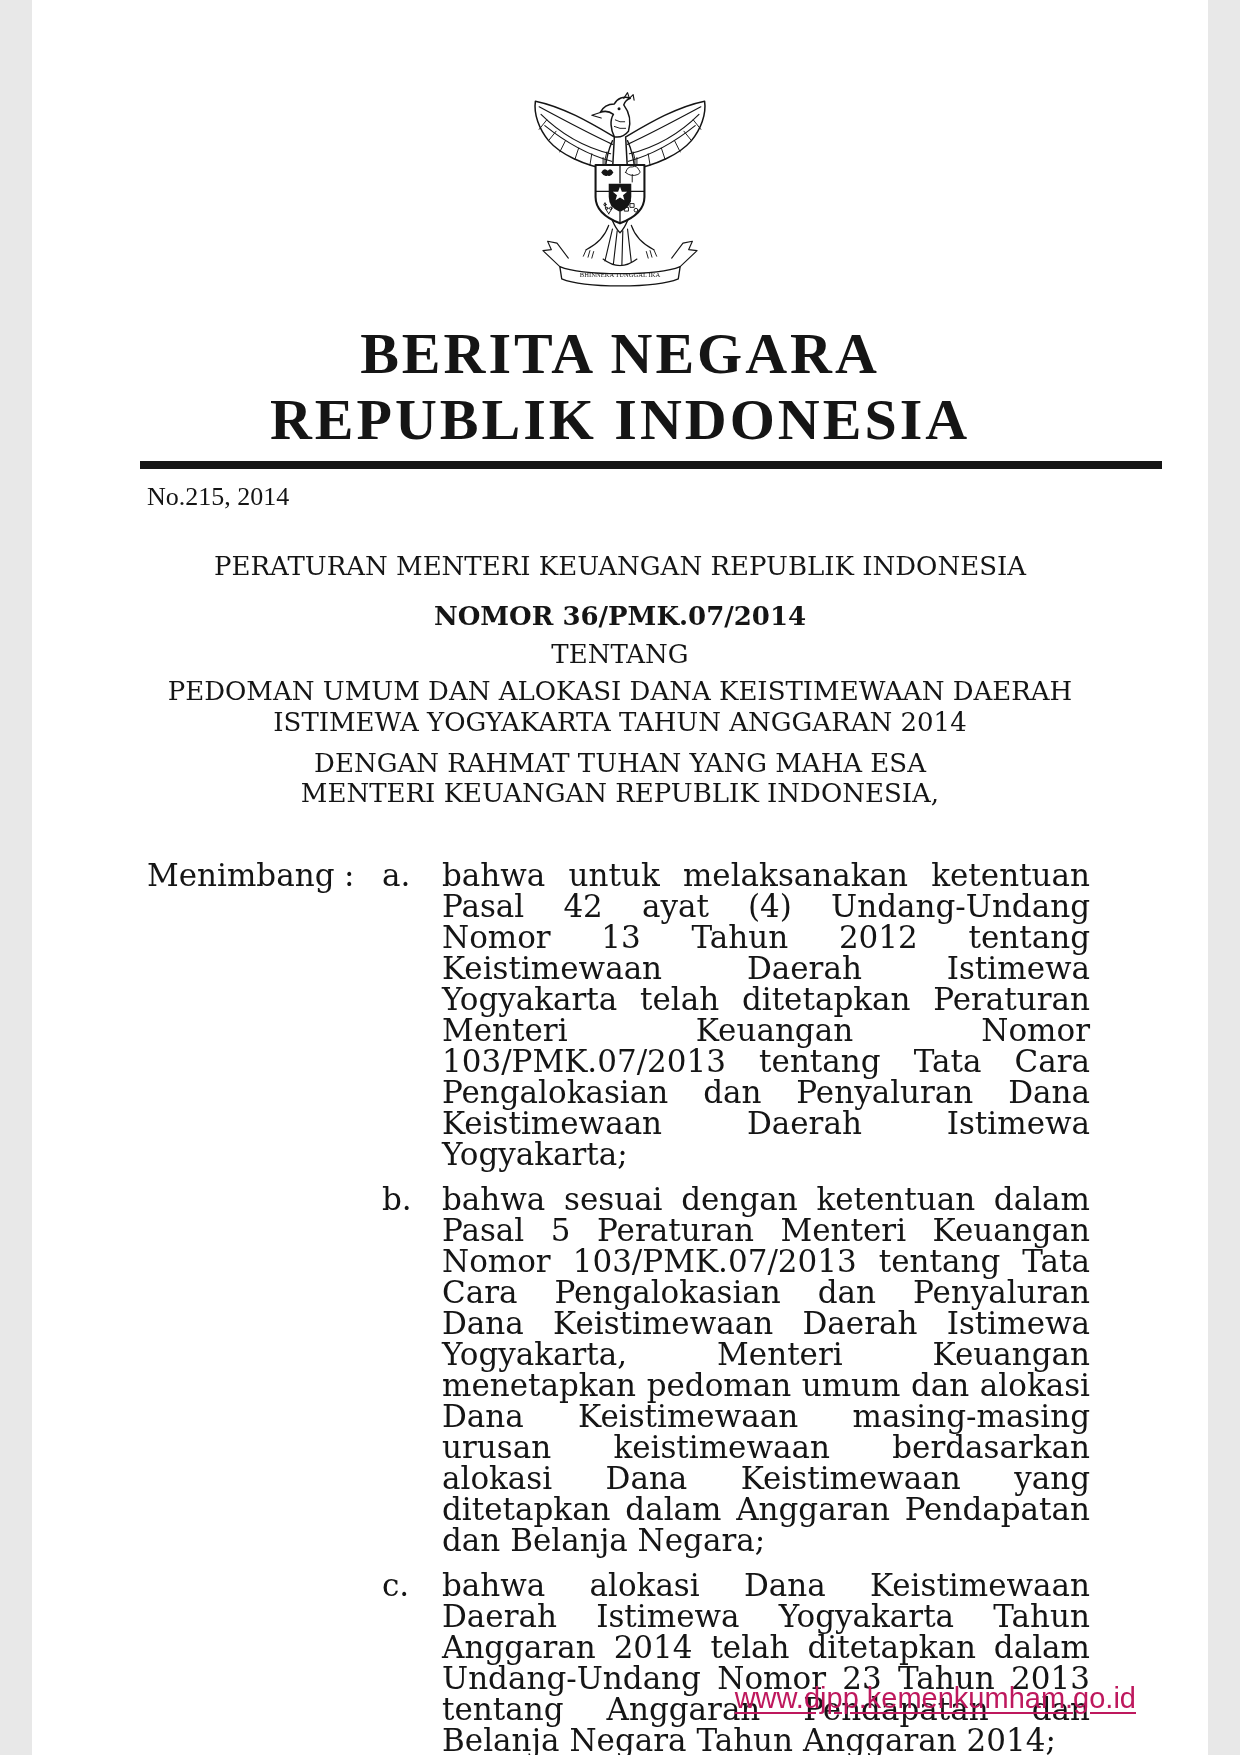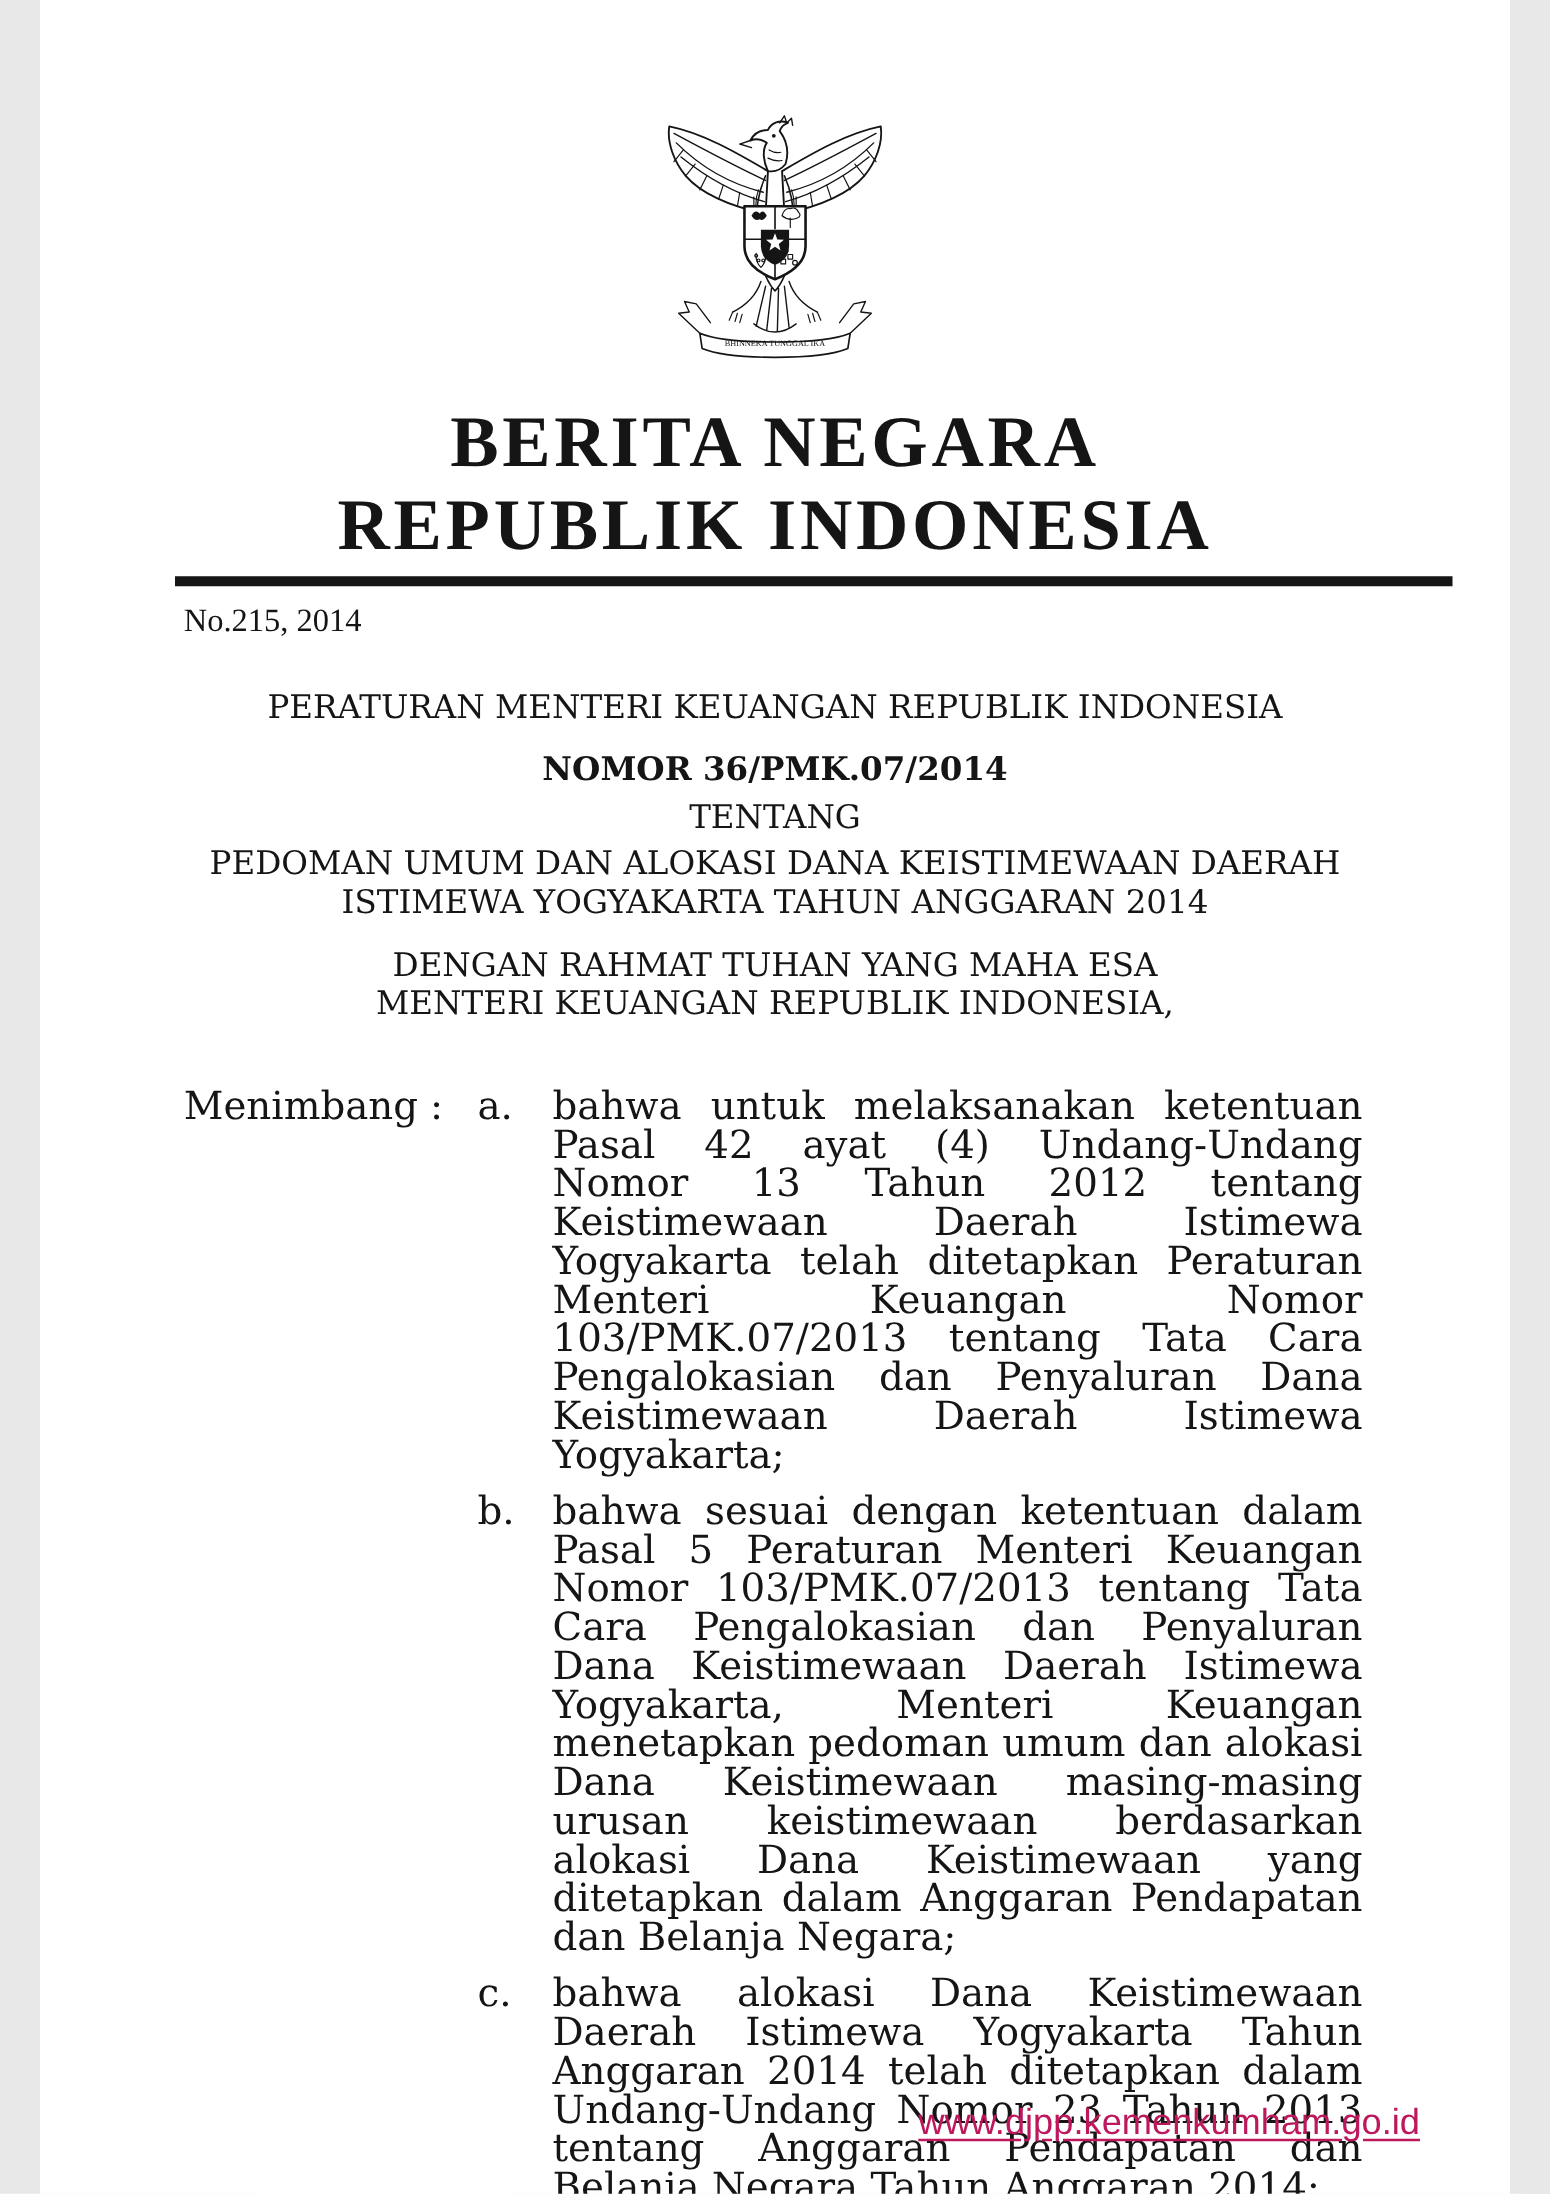--- a/index.html
+++ b/index.html
@@ -51,21 +51,21 @@
   
   .h-line {
     text-align: center;
     font-size: 26px;
     line-height: 30px;
   }
   .h-peraturan  { margin-top: 36px; }
   .h-nomor      { margin-top: 20px; font-weight: bold; }
   .h-tentang    { margin-top: 8px; }
   .h-judul      { margin-top: 7px; line-height: 31px; }
-  .h-rahmat     { margin-top: 20px; }
+  .h-rahmat     { margin-top: 10px; }
   .h-authority  { }
 
   
   .consider {
     margin: 52px 118px 0 115px;
     font-size: 31px;
     line-height: 31px;
   }
   .c-row {
     display: grid;

